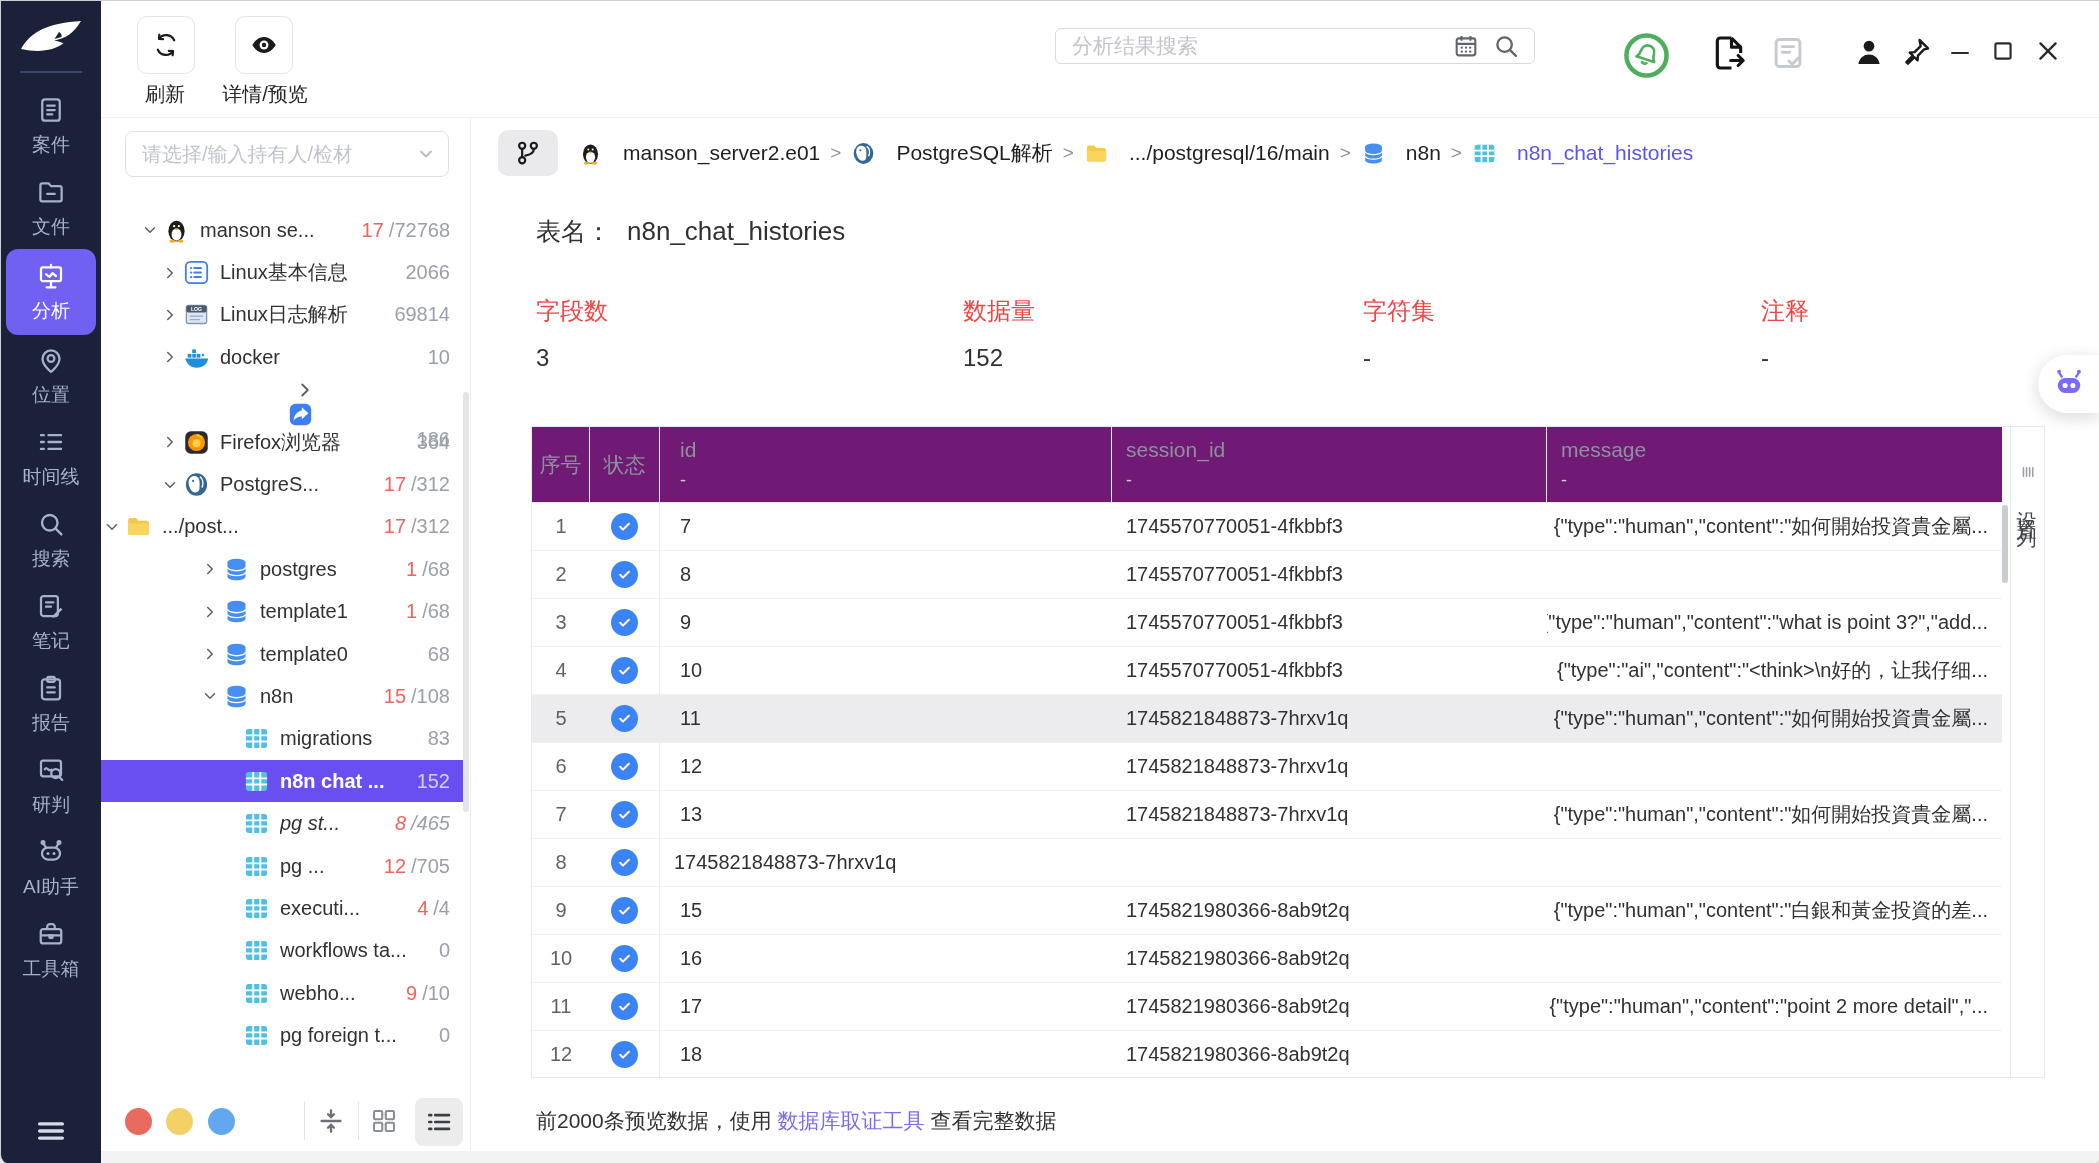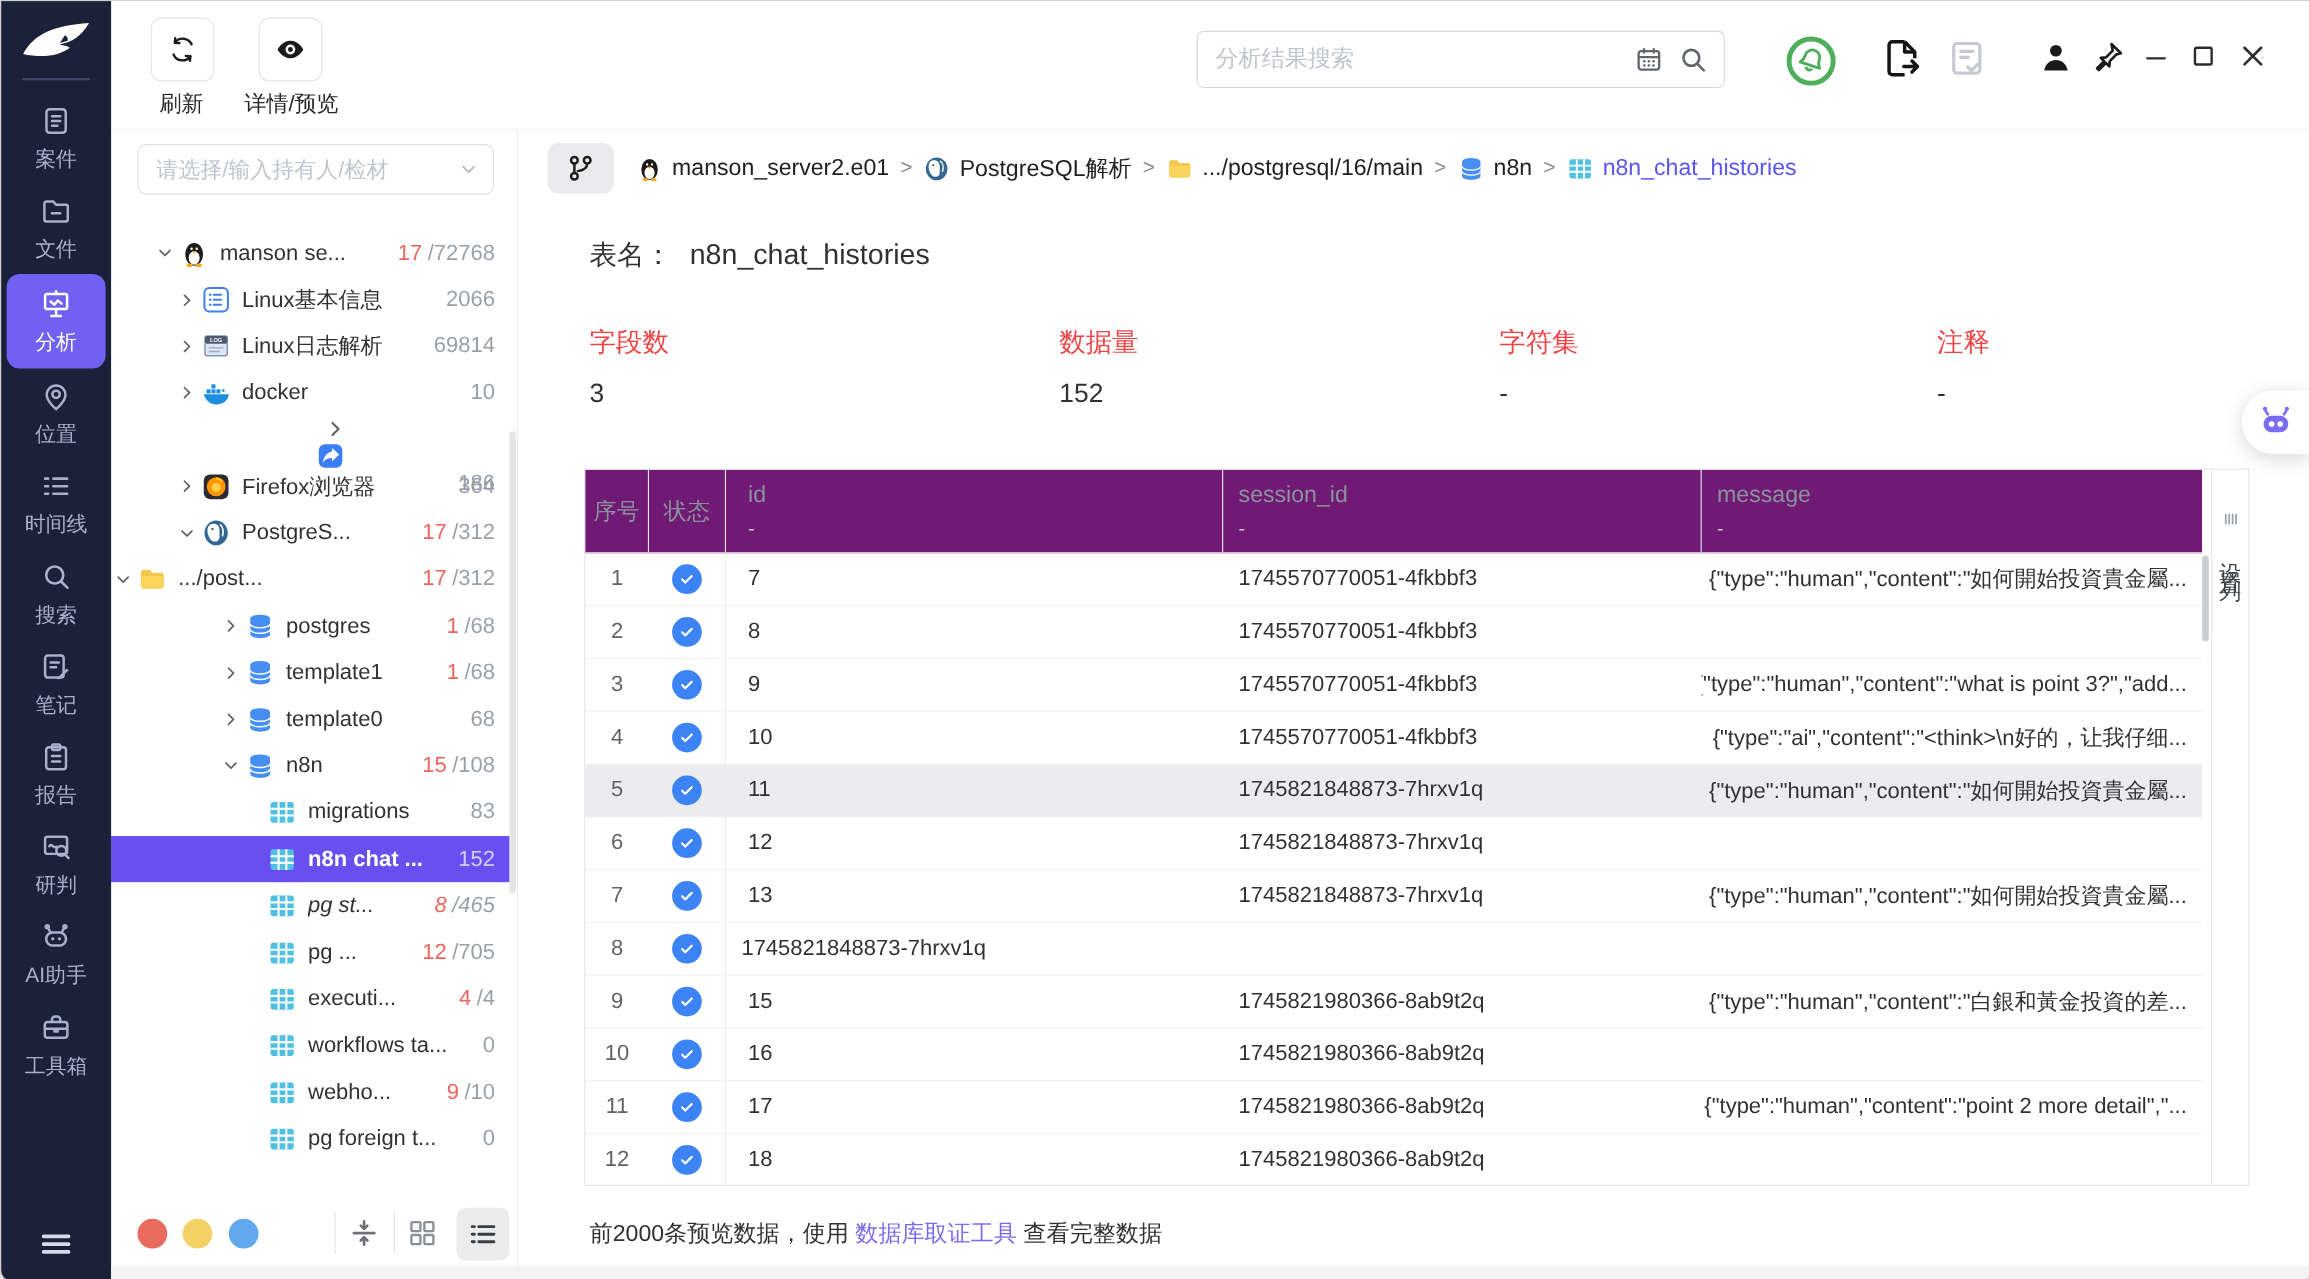--- a/index.html
+++ b/index.html
@@ -22,21 +22,21 @@
 
   
   .topbar{position:absolute;left:100px;top:0;right:0;height:116px;background:#fff;
           border-bottom:1px solid #f0f0f0;z-index:4}
   .toolbtn{position:absolute;top:15px;width:56px;height:56px;border:1px solid #e4e4e4;
            border-radius:10px;background:#fff;display:flex;align-items:center;justify-content:center;cursor:pointer}
   .toolbtn .ic{width:28px;height:28px}
   .toollabel{position:absolute;top:80px;font-size:20px;color:#262626;text-align:center;white-space:nowrap}
   #lab-refresh{left:16px;width:96px}
   #lab-preview{left:104px;width:120px}
-  .search{position:absolute;left:987px;top:27px;width:480px;height:52px;border:1px solid #d9d9d9;
+  .search{position:absolute;left:954px;top:27px;width:480px;height:36px;border:1px solid #d9d9d9;
           border-radius:6px;display:flex;align-items:center;padding:0 14px;box-sizing:border-box;gap:12px}
   .search input{flex:1;border:none;outline:none;font-size:21px;color:#333;background:transparent;
                 font-family:inherit}
   .search input::placeholder{color:#c0c4cc}
   .search .ic{width:28px;height:28px;color:#6e747c}
   .hic{position:absolute;top:31px;cursor:pointer}
   
   .treepanel{position:absolute;left:100px;top:116px;width:370px;bottom:0;background:#fff;
              border-right:1px solid #ececec;box-sizing:border-box;z-index:3}
   .filter{position:absolute;left:24px;top:14px;width:324px;height:46px;border:1px solid #dcdfe6;
@@ -63,21 +63,21 @@
           display:flex;align-items:center;justify-content:center;cursor:pointer}
   .tf-btn .ic{width:30px;height:30px;color:#3a3f45}
 
   
   .main{position:absolute;left:470px;top:116px;right:0;bottom:0;background:#fff}
   .crumbbar{position:absolute;left:27px;top:8px;right:20px;height:56px;display:flex;align-items:center}
   .gitbtn{width:60px;height:46px;background:#eaeaec;border-radius:10px;display:flex;align-items:center;
           justify-content:center;cursor:pointer;flex:0 0 60px}
   .gitbtn .ic{width:28px;height:28px;color:#1b1b1b}
   .crumbs{display:flex;align-items:center;margin-left:20px;font-size:21px;color:#1f1f1f;white-space:nowrap}
-  .crumb{display:flex;align-items:center;gap:8px;cursor:pointer}
+  .crumb{display:flex;align-items:center;gap:20px;cursor:pointer}
   .crumb .ic{width:25px;height:25px}
   .crumb.active{color:#5a55ee}
   .csep{color:#8f8f8f;margin:0 10px;font-size:19px}
   .titleline{position:absolute;left:65px;top:98px;font-size:25px;color:#303133}
   .titleline .tname{margin-left:16px;font-size:26px}
   .stat{position:absolute;top:178px}
   .stat .sl{font-size:24px;color:#ef4444}
   .stat .sv{font-size:24px;color:#303133;margin-top:17px}
 
   .grid{position:absolute;left:60px;top:309px;width:1514px;height:652px;border:1px solid #e4e7ed;

